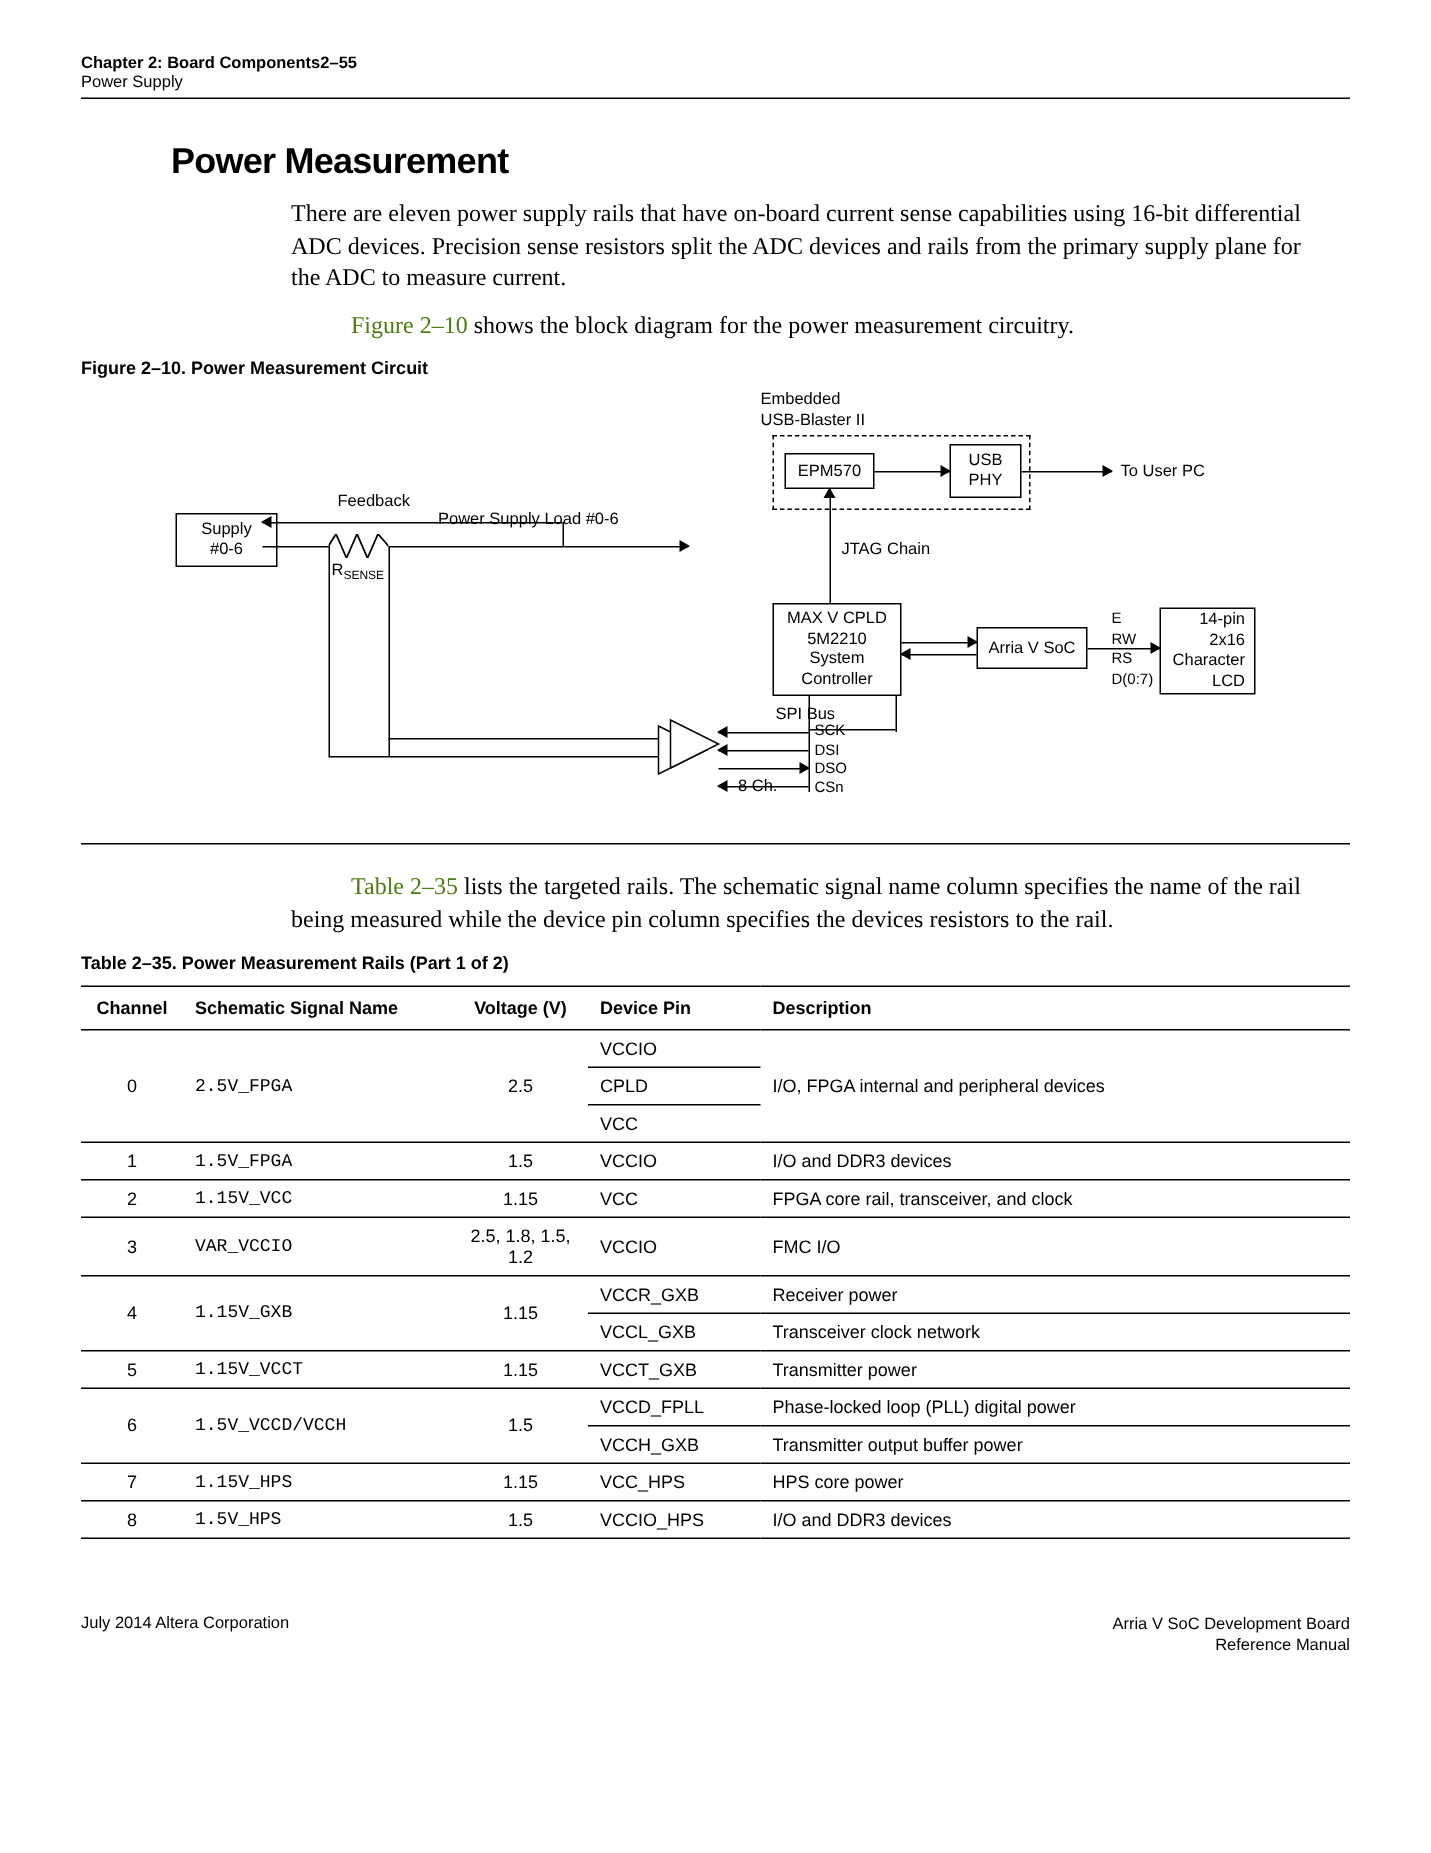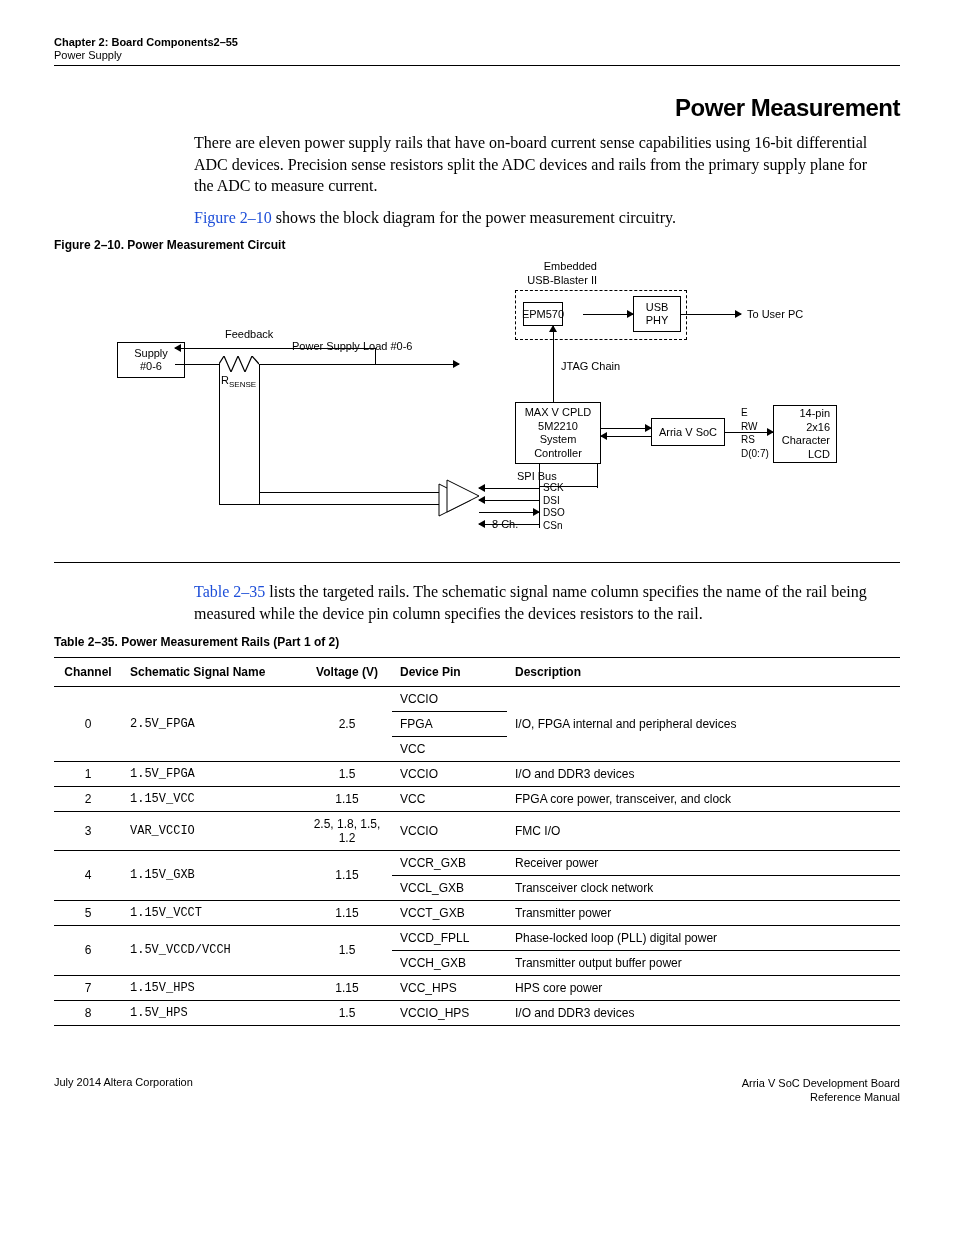--- a/index.html
+++ b/index.html
@@ -22,51 +22,50 @@
   .header-right { font-weight: bold; }
   .header-sub { font-size: 11px; margin-top: 1px; }
   .header-rule { border: none; border-top: 1px solid #000; margin-top: 4px; margin-bottom: 28px; }
   h2.section-title {
     font-family: Arial, sans-serif;
     font-weight: 900;
     font-size: 24px;
     letter-spacing: -0.5px;
     margin-left: 60px;
     margin-bottom: 10px;
-    text-align: right;
   }
   .body-text {
     font-family: "Book Antiqua", Palatino, serif;
     font-size: 16px;
     line-height: 1.35;
     margin-left: 140px;
     margin-right: 10px;
     margin-bottom: 10px;
   }
-  .body-text .xref { color: #1d4ed8; }
+  .body-text .xref { color: #4d7c0f; margin-left: 40px; }
   .fig-caption, .tbl-caption {
     font-family: Arial, sans-serif;
     font-weight: bold;
     font-size: 12px;
     margin-bottom: 8px;
   }
   .diagram {
     position: relative;
     width: 720px;
     height: 290px;
     margin: 0 auto 12px auto;
     font-family: Arial, sans-serif;
     font-size: 11px;
   }
   .dbox {
     position: absolute; border: 1px solid #000; background: #fff;
     display: flex; align-items: center; justify-content: center;
     text-align: center; padding: 4px 6px; line-height: 1.25;
   }
-  .dlabel { position: absolute; text-align: right; line-height: 1.2; }
+  .dlabel { position: absolute; text-align: left; line-height: 1.2; }
   .hline { position: absolute; height: 1px; background: #000; }
   .vline { position: absolute; width: 1px; background: #000; }
   .arrow-r::after, .arrow-l::after, .arrow-u::after, .arrow-d::after {
     content: ""; position: absolute; width: 0; height: 0;
   }
   .arrow-r::after { right: -1px; top: -4px; border-top: 4px solid transparent; border-bottom: 4px solid transparent; border-left: 7px solid #000; }
   .arrow-l::after { left: -1px; top: -4px; border-top: 4px solid transparent; border-bottom: 4px solid transparent; border-right: 7px solid #000; }
   .arrow-u::after { top: -1px; left: -4px; border-left: 4px solid transparent; border-right: 4px solid transparent; border-bottom: 7px solid #000; }
   .divider-rule { border: none; border-top: 1px solid #000; margin: 12px 0 18px 0; }
   table.rails {
@@ -114,21 +113,21 @@
   <span class="xref">Figure 2–10</span><span> shows the block diagram for the power measurement circuitry.</span>
 </p>
 
 <div class="fig-caption">Figure 2–10. Power Measurement Circuit</div>
 
 <div class="diagram">
 
   <div class="dlabel" style="left:390px; top:0px; width:90px; white-space:pre-line;">Embedded
 USB-Blaster II</div>
 
-  <div class="dbox" style="left:406px; top:42px; width:40px; height:24px;">EPM570</div>
+  <div class="dbox" style="left:406px; top:42px; width:60px; height:24px;">EPM570</div>
 
   <div class="dbox" style="left:516px; top:36px; width:48px; height:36px; white-space:pre-line;">USB
 PHY</div>
 
   <div class="hline arrow-r" style="left:466px; top:54px; width:50px;"></div>
 
   <div class="hline arrow-r" style="left:564px; top:54px; width:60px;"></div>
   <div class="dlabel" style="left:630px; top:48px;">To User PC</div>
 
   <div style="position:absolute; left:398px; top:30px; width:172px; height:50px; border:1px dashed #000;"></div>
@@ -222,38 +221,38 @@
   </thead>
   <tbody id="rails-body">
       <tr>
         <td class="c-ch" rowspan="3">0</td>
         <td class="c-sig" rowspan="3">2.5V_FPGA</td>
         <td class="c-v" rowspan="3">2.5</td>
         <td>VCCIO</td>
         <td rowspan="3">I/O, FPGA internal and peripheral devices</td>
       </tr>
       <tr>
-        <td>FPGA</td>
+        <td>CPLD</td>
       </tr>
       <tr>
         <td>VCC</td>
       </tr>
       <tr>
         <td class="c-ch" rowspan="1">1</td>
         <td class="c-sig" rowspan="1">1.5V_FPGA</td>
         <td class="c-v" rowspan="1">1.5</td>
         <td>VCCIO</td>
         <td>I/O and DDR3 devices</td>
       </tr>
       <tr>
         <td class="c-ch" rowspan="1">2</td>
         <td class="c-sig" rowspan="1">1.15V_VCC</td>
         <td class="c-v" rowspan="1">1.15</td>
         <td>VCC</td>
-        <td>FPGA core power, transceiver, and clock</td>
+        <td>FPGA core rail, transceiver, and clock</td>
       </tr>
       <tr>
         <td class="c-ch" rowspan="1">3</td>
         <td class="c-sig" rowspan="1">VAR_VCCIO</td>
         <td class="c-v" rowspan="1">2.5, 1.8, 1.5, 1.2</td>
         <td>VCCIO</td>
         <td>FMC I/O</td>
       </tr>
       <tr>
         <td class="c-ch" rowspan="2">4</td>

